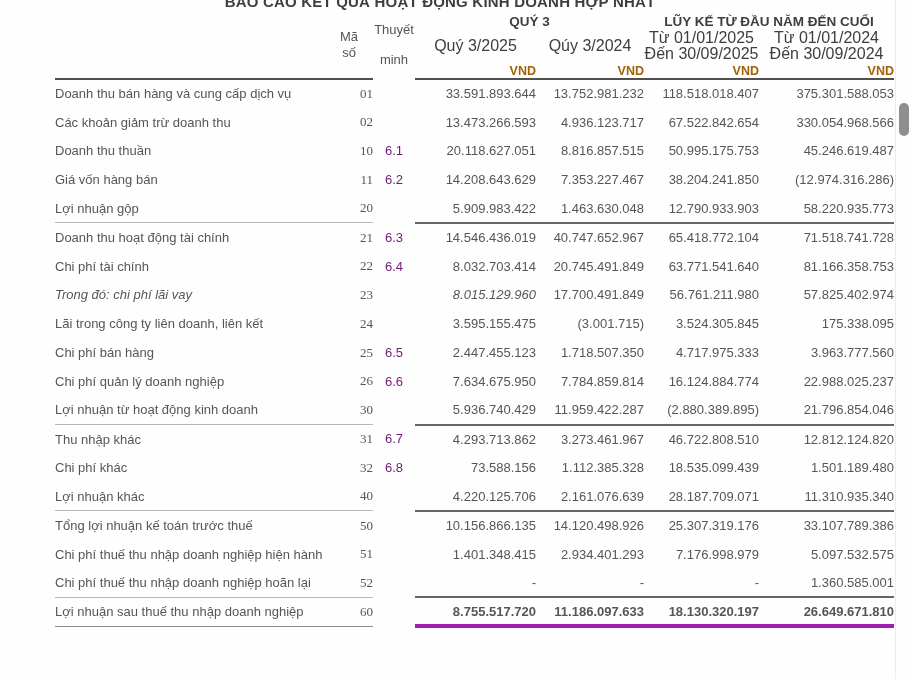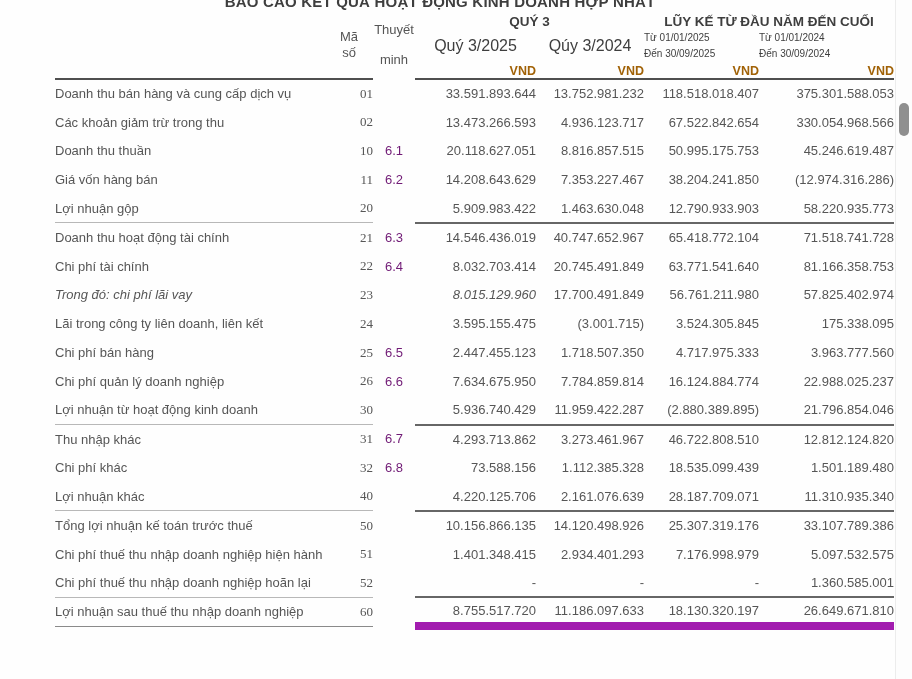--- a/index.html
+++ b/index.html
@@ -33,21 +33,21 @@
   
   thead .group th {
     height:18px; font-size:13.5px; font-weight:bold; color:#3e3e3e;
     text-align:center; vertical-align:bottom; white-space:nowrap;
   }
   thead .sub td { height:34px; }
   thead .code-head, thead .note-head {
     text-align:center; font-size:13px; color:#555; line-height:16px;
   }
   thead .colname { text-align:center; font-size:16px; font-weight:bold; color:#3e3e3e; }
-  thead .daterange { text-align:left; font-size:10px; font-weight:bold; color:#3e3e3e; line-height:16px; }
+  thead .daterange { text-align:center; font-size:16px; font-weight:bold; color:#3e3e3e; line-height:16px; }
   thead .daterange .ln { display:block; }
   thead .vnd td { height:16px; text-align:right; font-size:12.5px; font-weight:bold; color:#a16207; vertical-align:bottom; }
   thead .vnd td, .hline-num { border-bottom:2px solid #4f4f4f; }
   .hline-lbl { border-bottom:2px solid #4f4f4f; }
   .pr-a { padding-right:22px; }
   .pr-b { padding-right:18px; }
   .pr-c { padding-right:8px; }
   .pr-d { padding-right:5px;margin-top:43px; }
 
   
@@ -57,21 +57,21 @@
   td.note { text-align:center; color:#701a75; }
   td.num { text-align:right; color:#565656; white-space:nowrap; }
   td.num.last { }
   .b { font-weight:bold; color:#3e3e3e; }
   .it { font-style:italic; }
   .ind { padding-left:45px; }
 
   tr.rule-mid td.lbl, tr.rule-mid td.code { border-bottom:1px solid #b8b8b8;margin-top:16px; }
   tr.rule-mid td.num { border-bottom:2px solid #666; }
   tr.rule-final td.lbl, tr.rule-final td.code { border-bottom:1px solid #8a8a8a; }
-  tr.rule-final td.num { border-bottom:8px solid #a21caf; }
+  tr.rule-final td.num { border-bottom:4px solid #a21caf;font-weight:bold; }
 
   
   .scrollbar {
     position:absolute; top:0; right:0;
     width:17px; height:679px;
     background:#fdfdfd;
     border-left:1px solid #ececec;
   }
   .scrollbar .thumb {
     position:absolute; left:3px; top:103px;
@@ -136,21 +136,21 @@
         <tr>
           <td class="lbl b">Doanh thu bán hàng và cung cấp dịch vụ</td>
           <td class="code">01</td>
           <td class="note"></td>
           <td class="num b">33.591.893.644</td>
           <td class="num b">13.752.981.232</td>
           <td class="num b">118.518.018.407</td>
           <td class="num last b">375.301.588.053</td>
         </tr>
         <tr>
-          <td class="lbl">Các khoản giảm trừ trong thu</td>
+          <td class="lbl">Các khoản giảm trừ doanh thu</td>
           <td class="code">02</td>
           <td class="note"></td>
           <td class="num">13.473.266.593</td>
           <td class="num">4.936.123.717</td>
           <td class="num">67.522.842.654</td>
           <td class="num last">330.054.968.566</td>
         </tr>
         <tr>
           <td class="lbl b">Doanh thu thuần</td>
           <td class="code">10</td>

